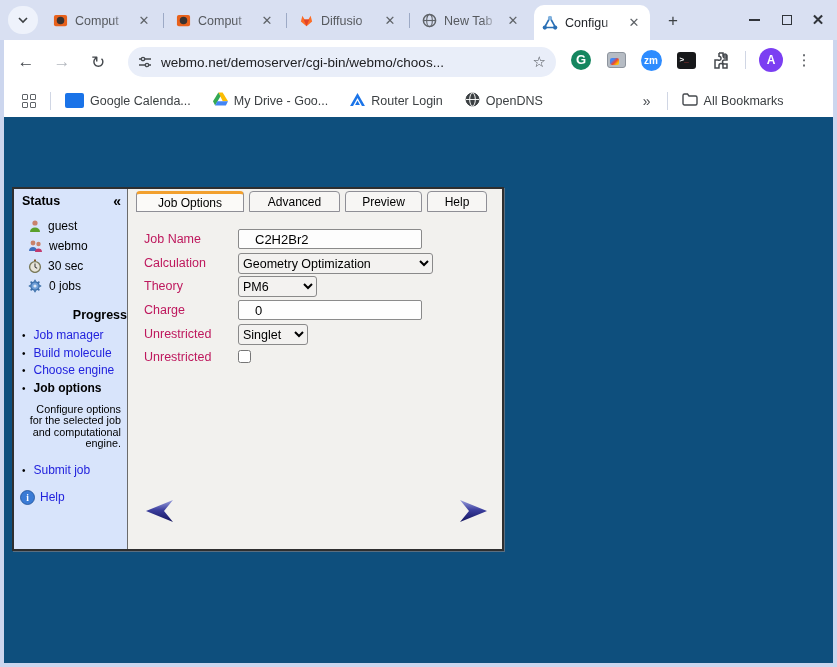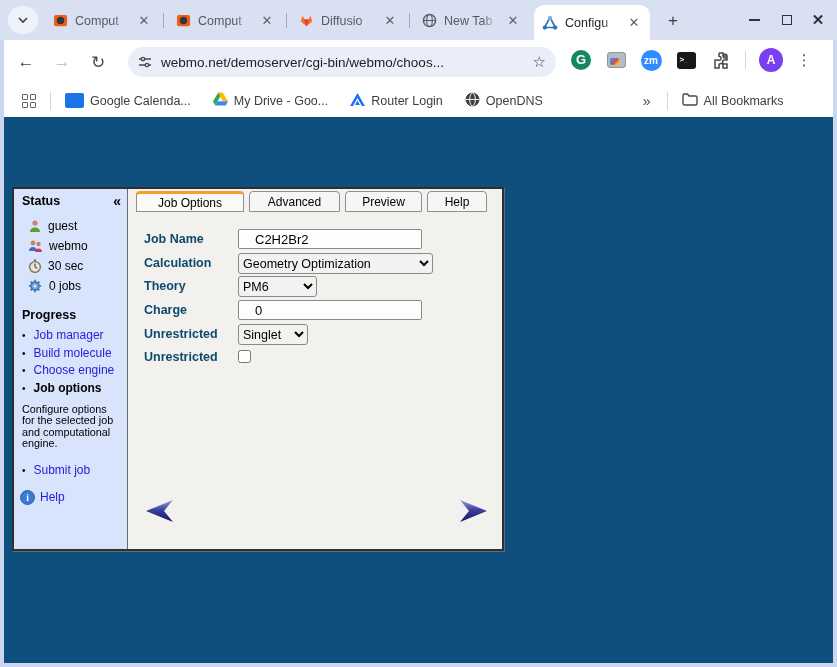--- a/index.html
+++ b/index.html
@@ -56,21 +56,21 @@
   .chev2 { font-size:14px; color:#45494e; }
   .folder-ico { color:#45494e; }
 
   
   .page { position:absolute; left:4px; top:117px; width:829px; height:546px; background:#0e4f7d; }
   .page-title { position:absolute; left:10px; top:11px; color:#ffffff; font-size:29px; font-weight:bold; letter-spacing:0.2px; }
 
   .panel { position:absolute; left:8px; top:70px; width:492px; height:364px; border:2px solid #2f2f2f; background:#f2f1ee; box-shadow:1px 1px 0 #5a6e80; }
 
   
-  .sidebar { position:absolute; left:0; top:0; width:114px; height:100%; background:#d8e4fb; border-right:1px solid #6b6b6b; font-size:12px; color:#000; overflow:hidden; }
+  .sidebar { position:absolute; left:0; top:0; width:114px; height:100%; background:#d8e4fb; border-right:1px solid #6b6b6b; font-size:12px; color:#000; overflow:hidden;text-align:right; }
   .sb-head { display:flex; justify-content:space-between; align-items:center; padding:5px 6px 0 8px; }
   .sb-title { font-weight:bold; font-size:12.5px; }
   .sb-collapse { font-size:14px; font-weight:bold; line-height:12px; }
   .status-list { margin:10px 0 0 14px; }
   .status-item { display:flex; align-items:center; gap:6px; margin-bottom:4px; height:16px; }
   .sb-section { font-weight:bold; font-size:12.5px; margin:14px 0 6px 8px; }
   .sb-links { list-style:none; margin-left:8px; }
   .sb-links li { display:flex; align-items:baseline; gap:8px; margin-bottom:2.5px; }
   .bullet { color:#000; font-size:10px; line-height:14px; }
   a.sb-link { color:#2222dd; text-decoration:none; font-size:12px; }
@@ -78,21 +78,21 @@
   .sb-desc { font-size:10.8px; line-height:1.07; margin:8px 6px 0 8px; color:#000; }
   .sb-submit { margin-top:13px; }
   .sb-help { display:flex; align-items:center; gap:5px; margin:12px 0 0 6px; }
 
   
   .formarea { position:absolute; left:115px; top:0; right:0; bottom:0; background:#f2f1ee; }
   .ftabs { position:absolute; left:7px; top:2px; display:flex; gap:5px; }
   .ftab { height:21px; background:#f7f6f4; border:1px solid #8f8f96; border-radius:4px 4px 0 0; font-size:12px; color:#000; display:flex; align-items:center; justify-content:center; }
   .ftab.active { border-top:3px solid #f2a02e; background:#fbfaf8; }
   .frow { position:absolute; left:0; height:22px; }
-  .flabel { position:absolute; left:15px; top:3px; font-weight:bold; font-size:12.5px; color:#0c4a6e; white-space:nowrap; }
+  .flabel { position:absolute; left:15px; top:3px; font-weight:normal; font-size:12.5px; color:#be185d; white-space:nowrap; }
   .fctl { position:absolute; left:109px; top:0; }
   .txt { height:20px; border:1px solid #8a8a8a; border-radius:2px; background:#fdfdfd; font-size:13px; font-family:"Liberation Sans",sans-serif; padding:0 16px; }
   select.sel { height:21px; border:1px solid #8a8a8a; border-radius:3px; background:#f3f2f0; font-size:12.5px; font-family:"Liberation Sans",sans-serif; }
   .chk { width:13px; height:13px; margin-top:3px; }
   .arrow-btn { position:absolute; width:30px; height:24px; }
 
   
   .bottom-frame { position:absolute; left:0; top:663px; width:837px; height:4px; background:#ccd6ee; }
 </style>
 </head>

